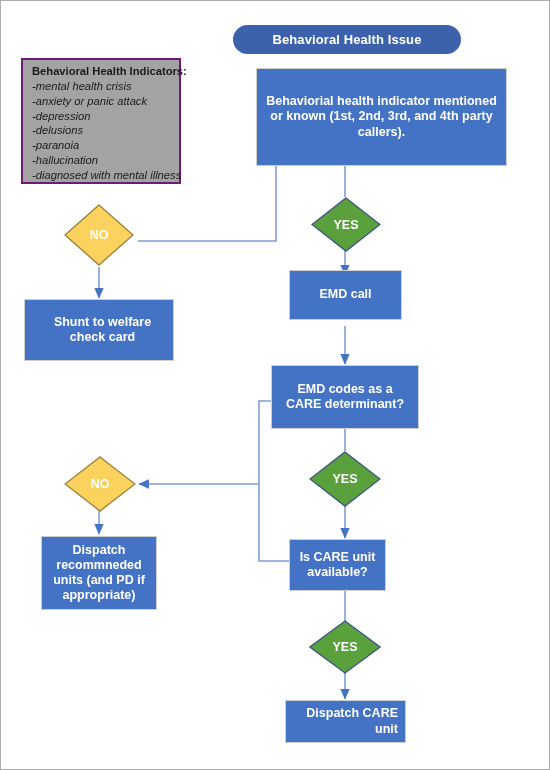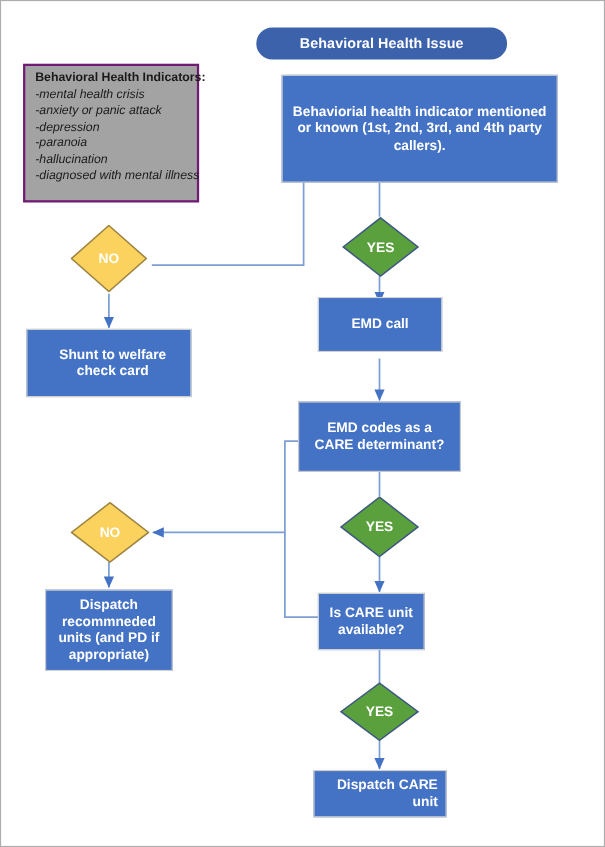--- a/index.html
+++ b/index.html
@@ -129,20 +129,21 @@
 
   <div class="node title-pill" style="left:232px; top:24px; width:228px; height:29px;">
     <span>Behavioral Health Issue</span>
   </div>
 
   <div class="legend" style="left:20px; top:57px; width:160px; height:126px;">
     <div class="legend-title">Behavioral Health Indicators:</div>
     <div class="legend-item">-mental health crisis</div>
     <div class="legend-item">-anxiety or panic attack</div>
     <div class="legend-item">-depression</div>
+    <div class="legend-item">-delusions</div>
     <div class="legend-item">-paranoia</div>
     <div class="legend-item">-hallucination</div>
     <div class="legend-item">-diagnosed with mental illness</div>
   </div>
 
   <div class="node proc" style="left:219px; top:67px; width:251px; height:98px;margin-left:36px;">
     <span>Behaviorial health indicator mentioned or known (1st, 2nd, 3rd, and 4th party callers).</span>
   </div>
 
   <div class="diamond" style="left:63px; top:203px; width:70px; height:62px;">

